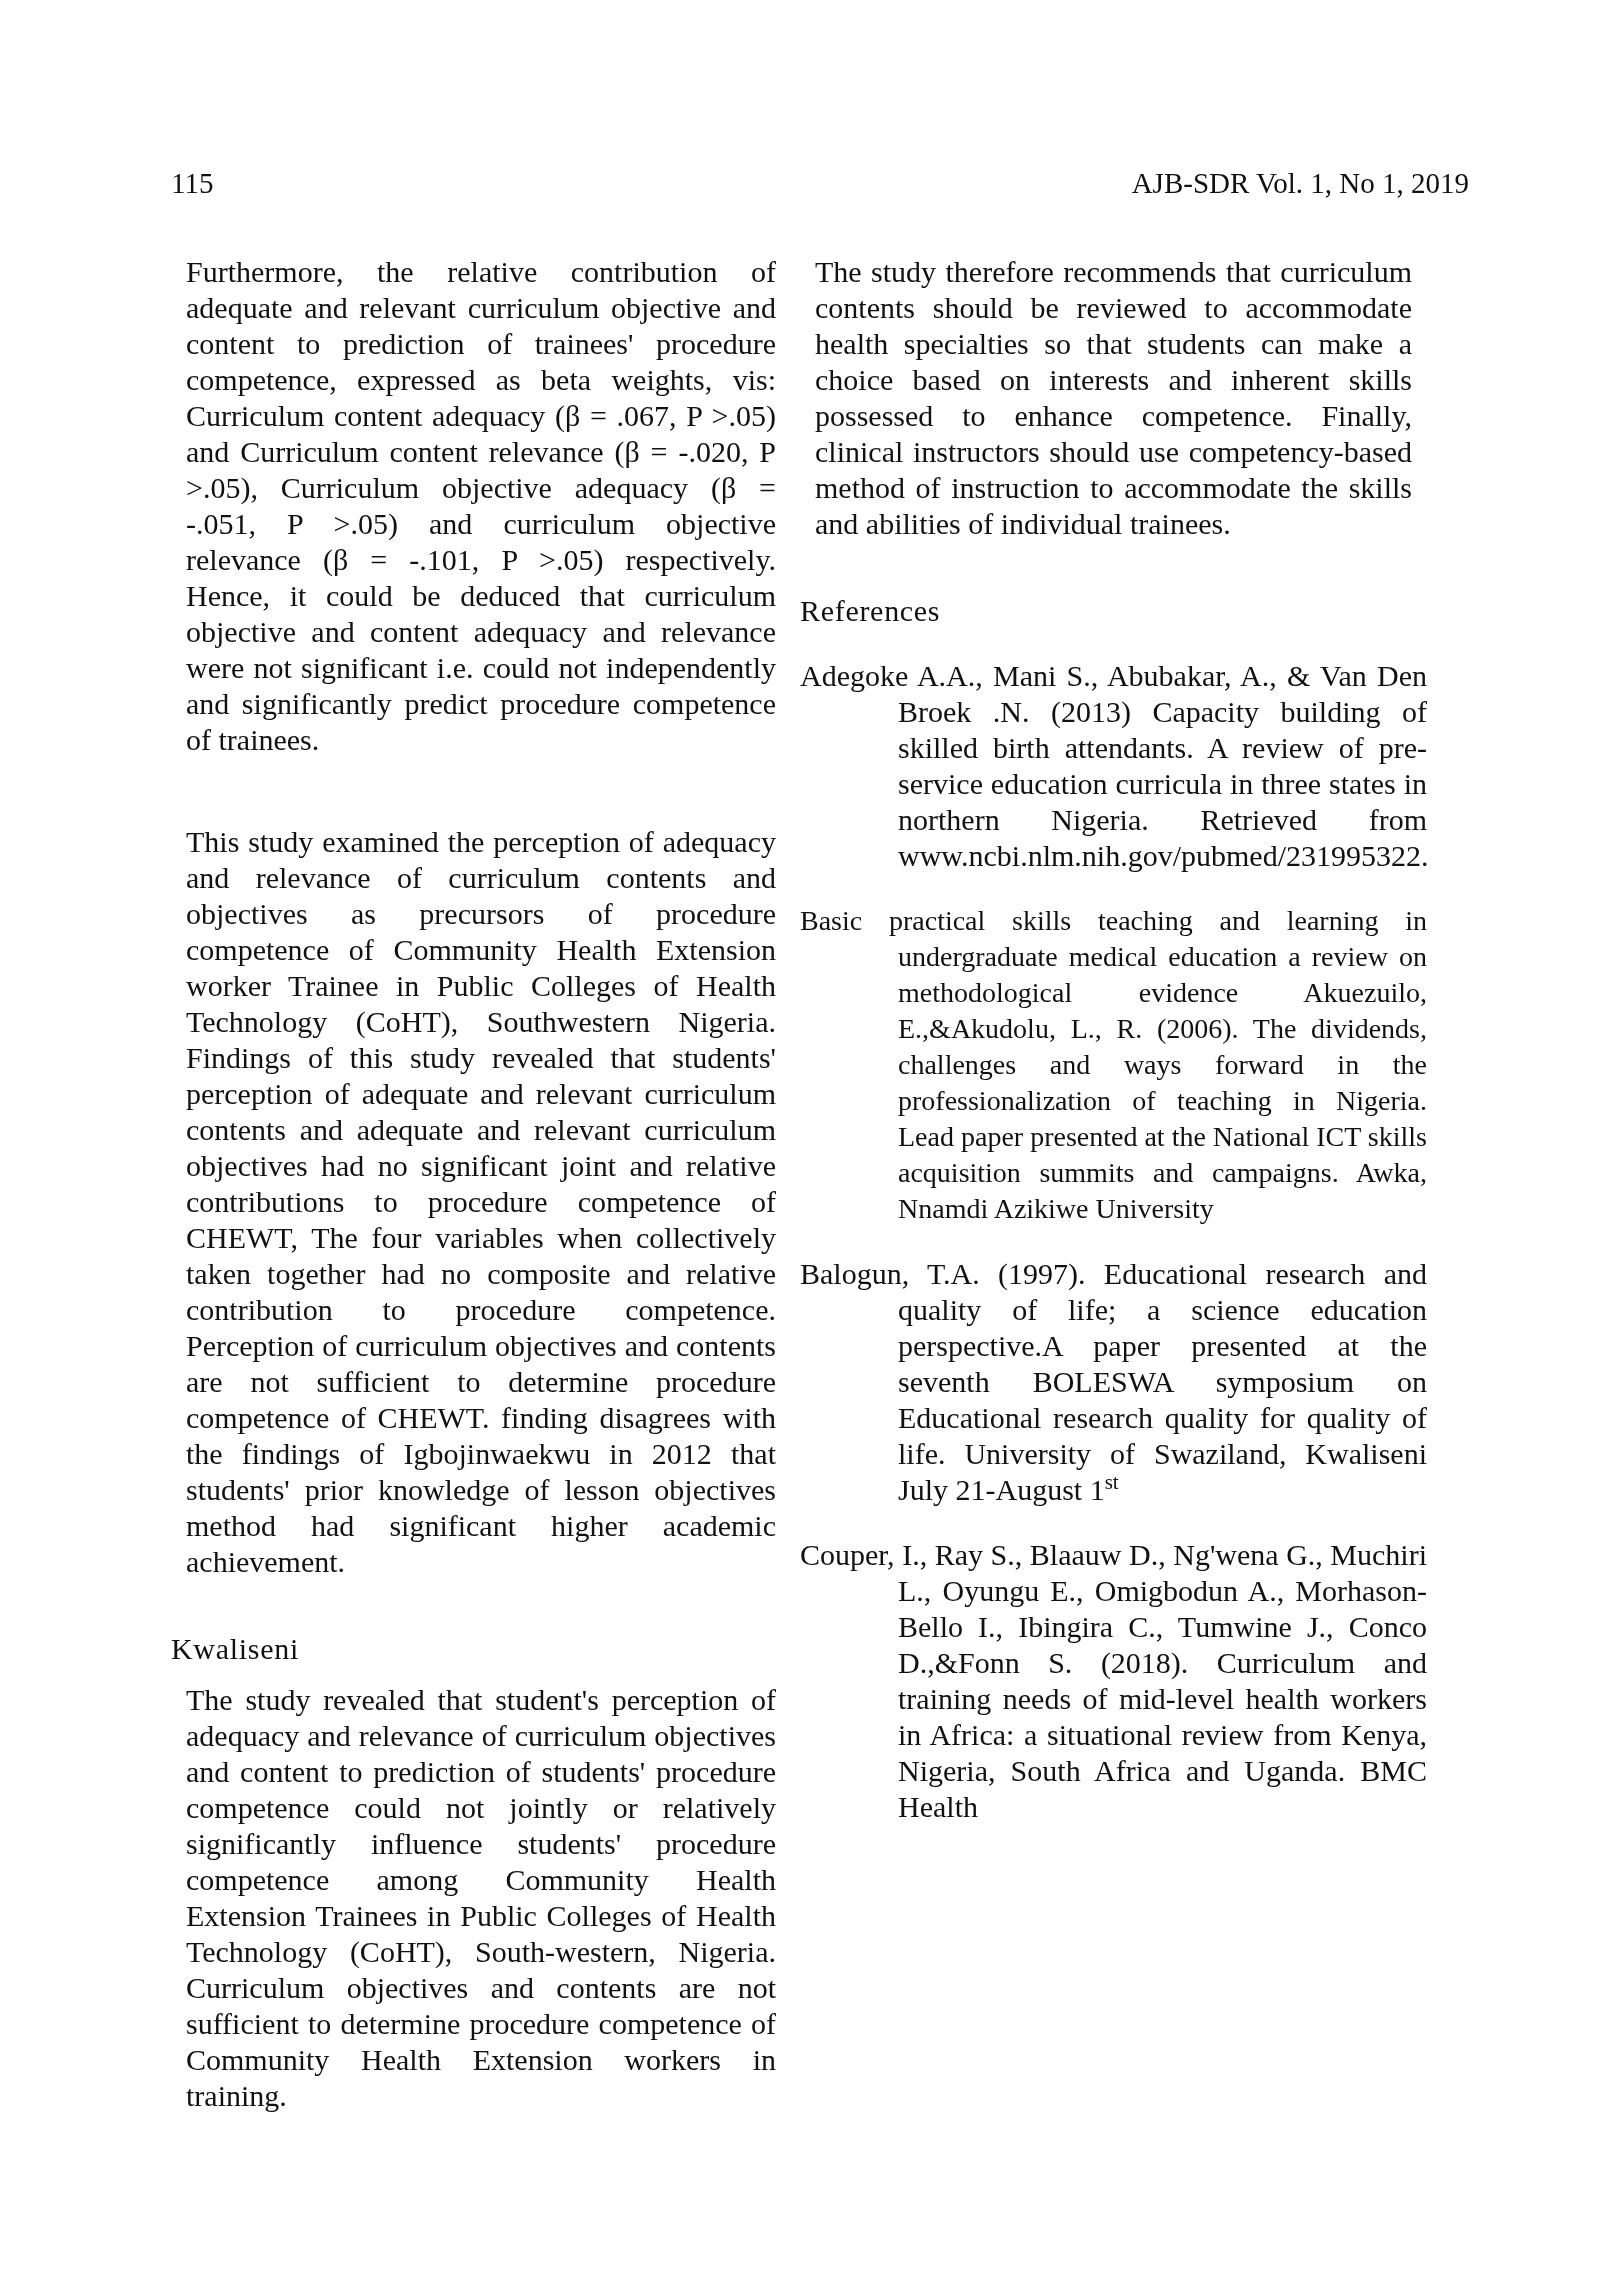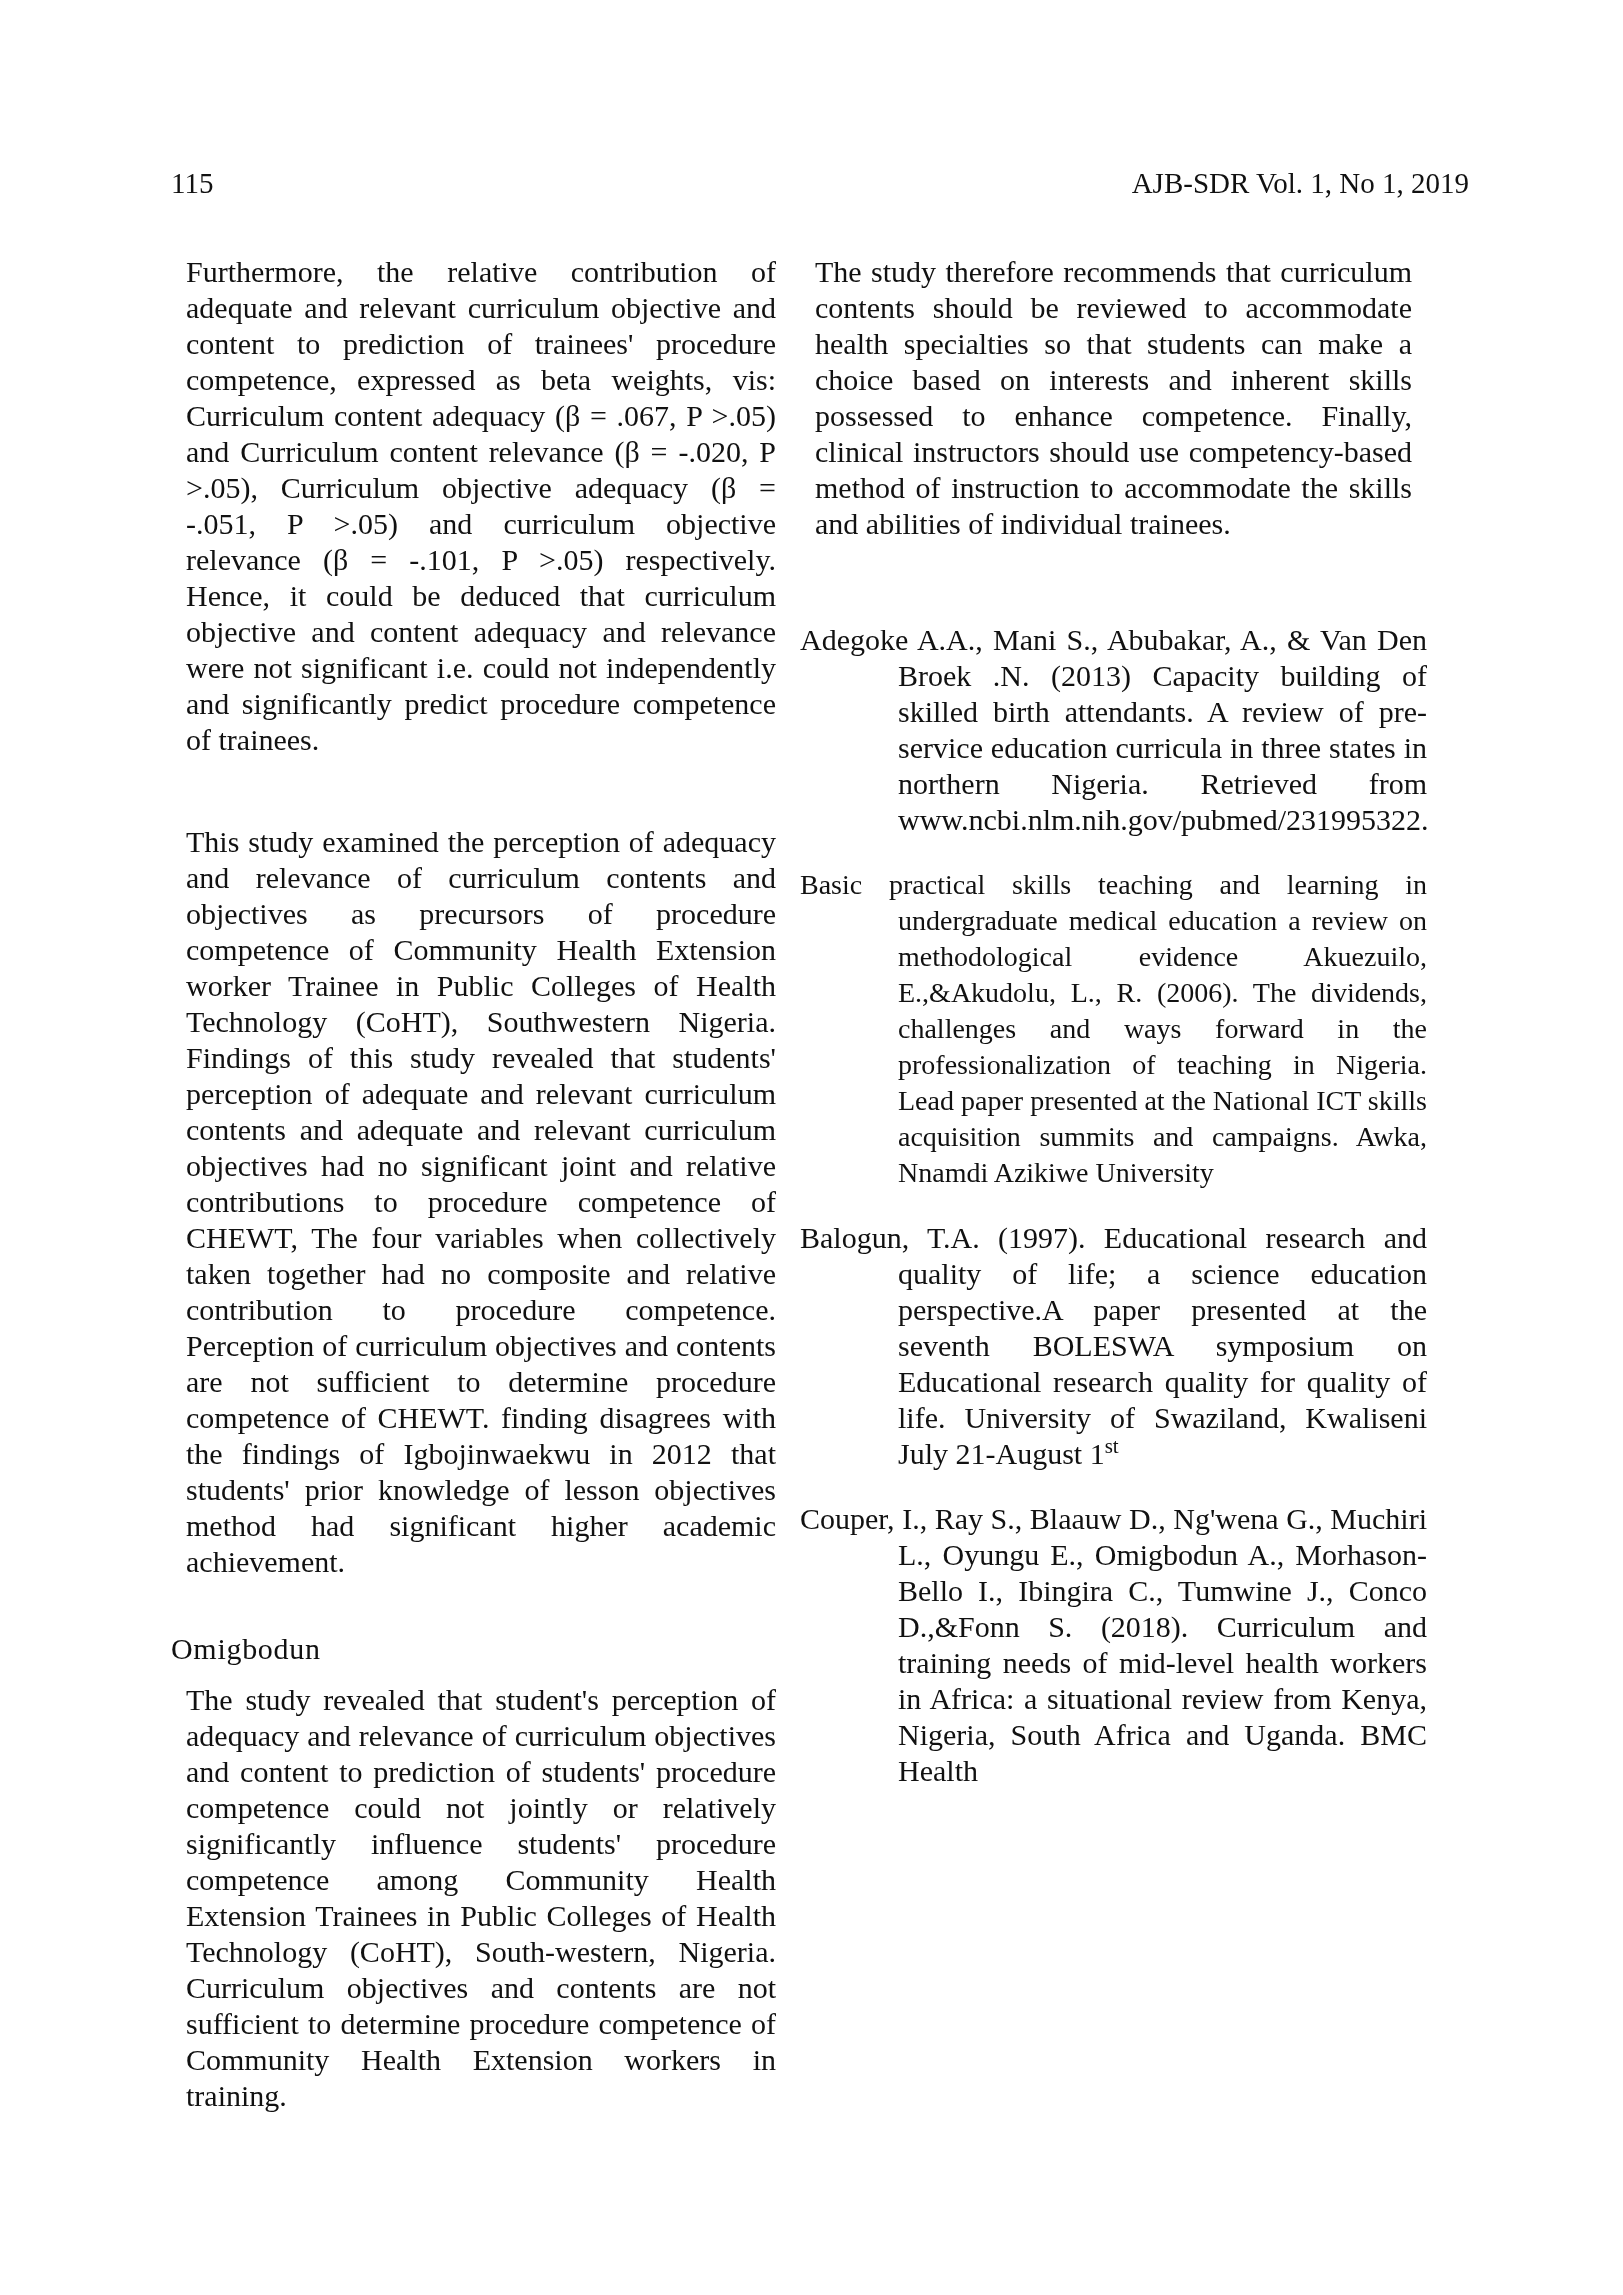--- a/index.html
+++ b/index.html
@@ -26,27 +26,28 @@
 <div class="page serif">
 
   <div class="hdr hdr-left">115</div>
   <div class="hdr hdr-right">AJB-SDR Vol. 1, No 1, 2019</div>
 
   <div class="col col-left">
     <p class="para">Furthermore, the relative contribution of adequate and relevant curriculum objective and content to prediction of trainees' procedure competence, expressed as beta weights, vis: Curriculum content adequacy (β = .067, P &gt;.05) and Curriculum content relevance (β = -.020, P &gt;.05), Curriculum objective adequacy (β = -.051, P &gt;.05) and curriculum objective relevance (β = -.101, P &gt;.05) respectively. Hence, it could be deduced that curriculum objective and content adequacy and relevance were not significant i.e. could not independently and significantly predict procedure competence of trainees.</p>
     <div class="gap"></div>
     <p class="para">This study examined the perception of adequacy and relevance of curriculum contents and objectives as precursors of procedure competence of Community Health Extension worker Trainee in Public Colleges of Health Technology (CoHT), Southwestern Nigeria. Findings of this study revealed that students' perception of adequate and relevant curriculum contents and adequate and relevant curriculum objectives had no significant joint and relative contributions to procedure competence of CHEWT, The four variables when collectively taken together had no composite and relative contribution to procedure competence. Perception of curriculum objectives and contents are not sufficient to determine procedure competence of CHEWT. finding disagrees with the findings of Igbojinwaekwu in 2012 that students' prior knowledge of lesson objectives method had significant higher academic achievement.</p>
     <div class="gap"></div>
-    <p class="heading">Omigbodun</p>
+    <p class="heading">Kwaliseni</p>
     <p class="para">The study revealed that student's perception of adequacy and relevance of curriculum objectives and content to prediction of students' procedure competence could not jointly or relatively significantly influence students' procedure competence among Community Health Extension Trainees in Public Colleges of Health Technology (CoHT), South-western, Nigeria. Curriculum objectives and contents are not sufficient to determine procedure competence of Community Health Extension workers in training.</p>
   </div>
 
   <div class="col col-right">
     <p class="para">The study therefore recommends that curriculum contents should be reviewed to accommodate health specialties so that students can make a choice based on interests and inherent skills possessed to enhance competence. Finally, clinical instructors should use competency-based method of instruction to accommodate the skills and abilities of individual trainees.</p>
     <div class="gap"></div>
+    <p class="heading">References</p>
 
     <div class="ref-gap"></div>
     <p class="ref">Adegoke A.A., Mani S., Abubakar, A., &amp; Van Den Broek .N. (2013) Capacity building of skilled birth attendants. A review of pre-service education curricula in three states in northern Nigeria. Retrieved from www.ncbi.nlm.nih.gov/pubmed/231995322.</p>
     <div class="ref-gap"></div>
     <p class="ref basic">Basic practical skills teaching and learning in undergraduate medical education a review on methodological evidence Akuezuilo, E.,&amp;Akudolu, L., R. (2006). The dividends, challenges and ways forward in the professionalization of teaching in Nigeria. Lead paper presented at the National ICT skills acquisition summits and campaigns. Awka, Nnamdi Azikiwe University</p>
     <div class="ref-gap"></div>
     <p class="ref"><span>Balogun, T.A. (1997). Educational research and quality of life; a science education perspective.A paper presented at the seventh BOLESWA symposium on Educational research quality for quality of life. University of Swaziland, Kwaliseni July 21-August 1</span><sup>st</sup></p>
     <div class="ref-gap"></div>
     <p class="ref">Couper, I., Ray S., Blaauw D., Ng'wena G., Muchiri L., Oyungu E., Omigbodun A., Morhason-Bello I., Ibingira C., Tumwine J., Conco D.,&amp;Fonn S. (2018). Curriculum and training needs of mid-level health workers in Africa: a situational review from Kenya, Nigeria, South Africa and Uganda. BMC Health</p>
   </div>

